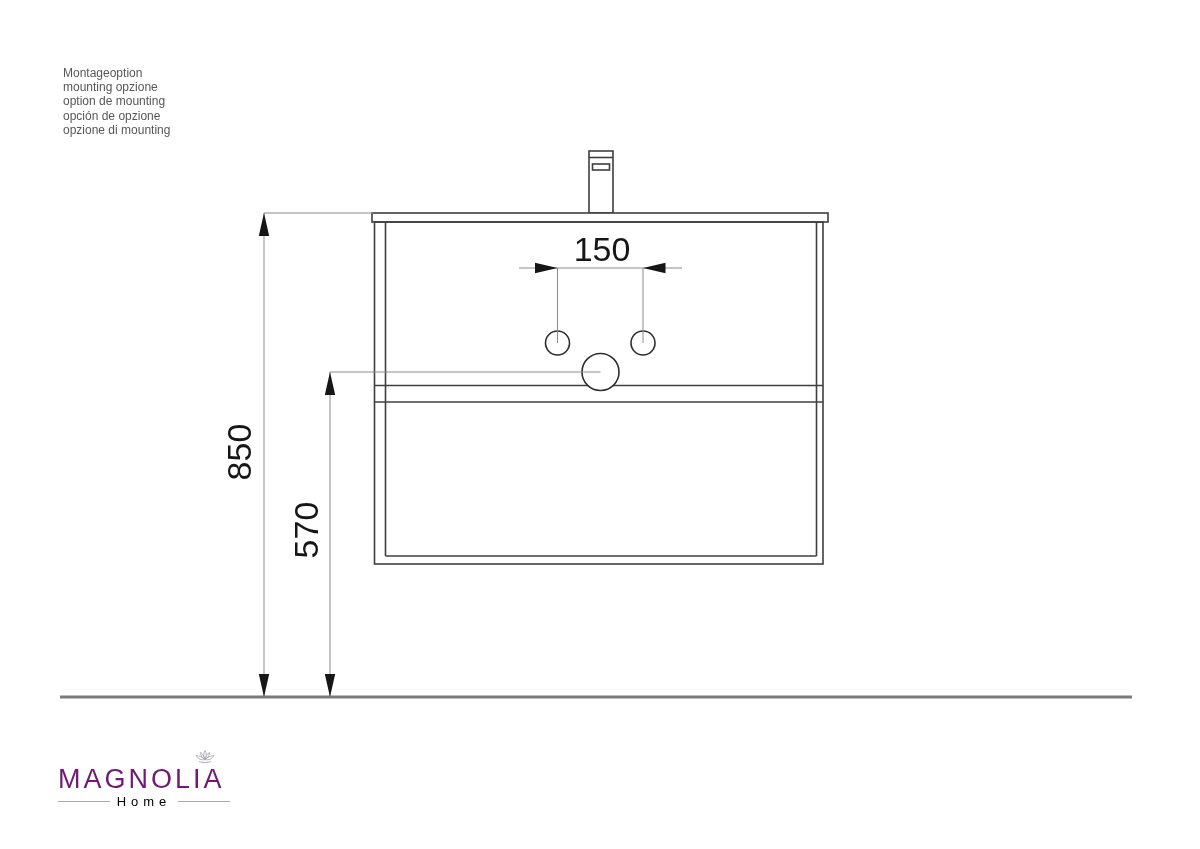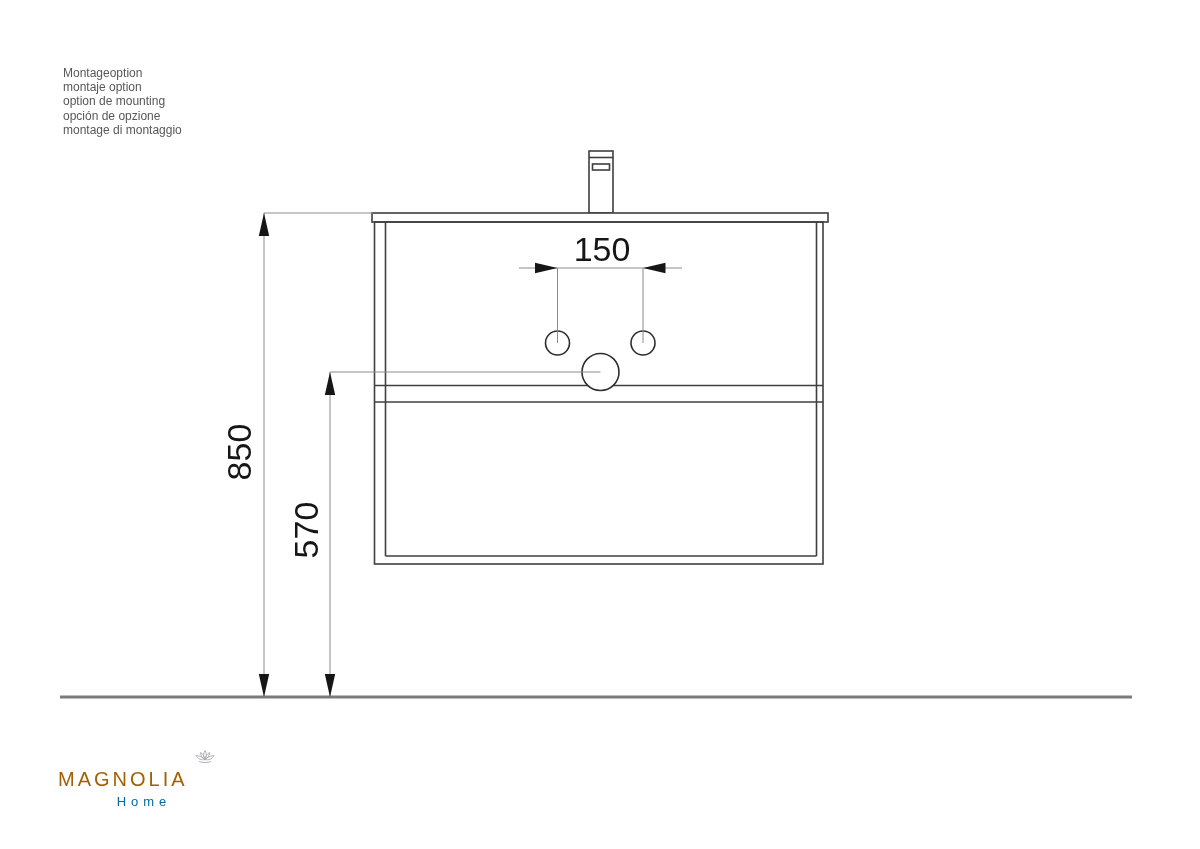--- a/index.html
+++ b/index.html
@@ -29,54 +29,53 @@
     position:absolute;
     left:58px;top:749px;
     width:172px;
     color:#3b3b45;
   }
   .logo-flower{
     height:15px;
     margin-left:136px;
   }
   .brand{
-    font-size:20px;
+    font-size:27px;
     letter-spacing:3px;
     line-height:30px;
-    color:#a16207;
+    color:#701a75;
     white-space:nowrap;
   }
   .home-row{
     display:flex;
     align-items:center;
     height:14px;
-    color:#0369a1;
+    color:#000000;
     font-size:13px;
     letter-spacing:5px;
-    flex-direction:column;
   }
   .home-row .hline{
     flex:1;height:1px;background:#a8a8b0;
   }
   .home-row .home-text{
     padding:0 7px;
     white-space:nowrap;
   }
 </style>
 </head>
 <body>
 
 <div class="canvas">
 
   <div class="notes">
     <div>Montageoption</div>
-    <div>montaje option</div>
+    <div>mounting opzione</div>
     <div>option de mounting</div>
     <div>opción de opzione</div>
-    <div>montage di montaggio</div>
+    <div>opzione di mounting</div>
   </div>
 
   <svg class="drawing-svg" width="1200" height="849" viewBox="0 0 1200 849">
 
     <line x1="60" y1="697" x2="1132" y2="697" stroke="#7b7b7b" stroke-width="3"></line>
 
     <g stroke="#3f3f3f" stroke-width="1.6" fill="#ffffff">
       <rect x="589" y="151" width="24" height="62"></rect>
       <line x1="589" y1="157.5" x2="613" y2="157.5"></line>
       <rect x="592.5" y="164" width="17" height="6"></rect>

